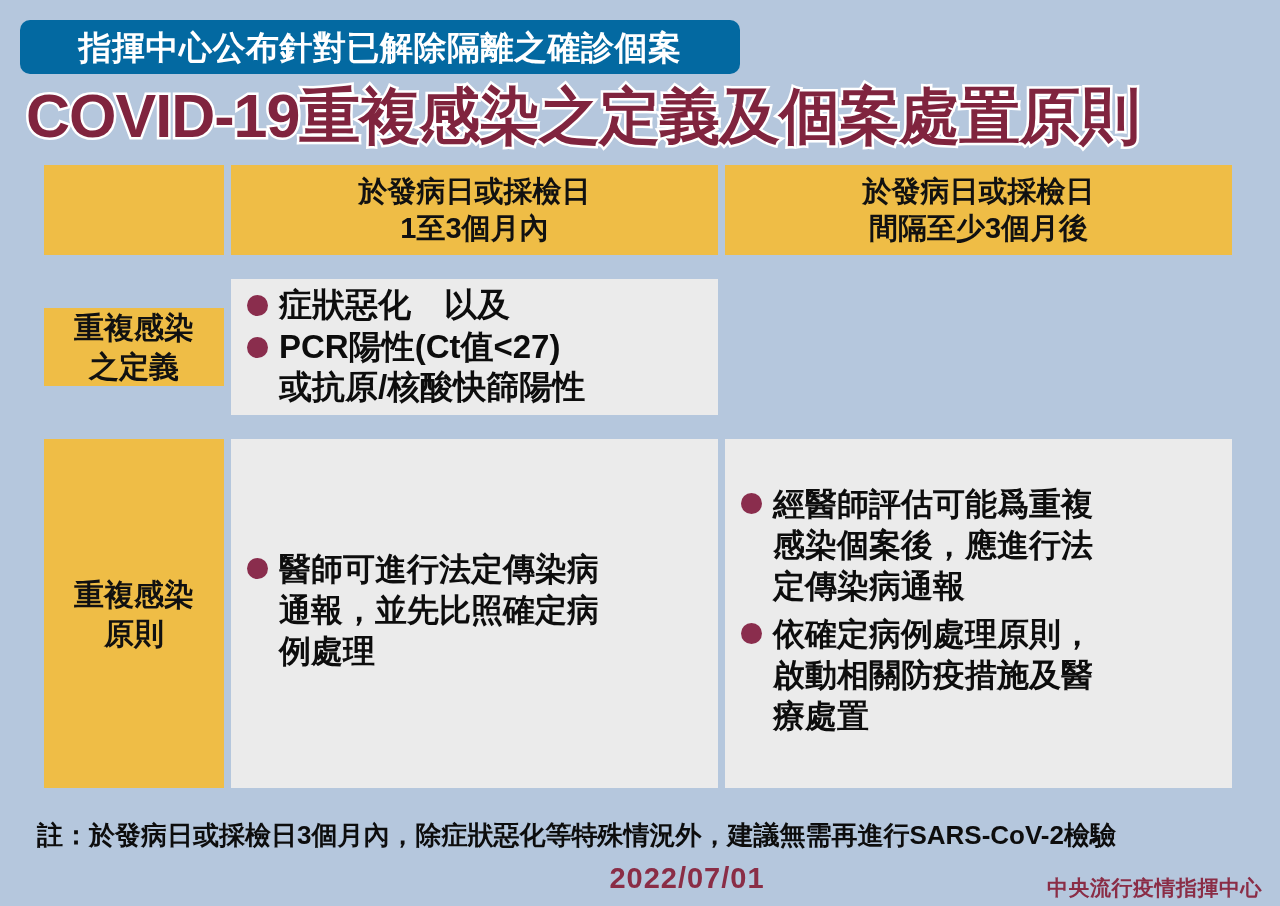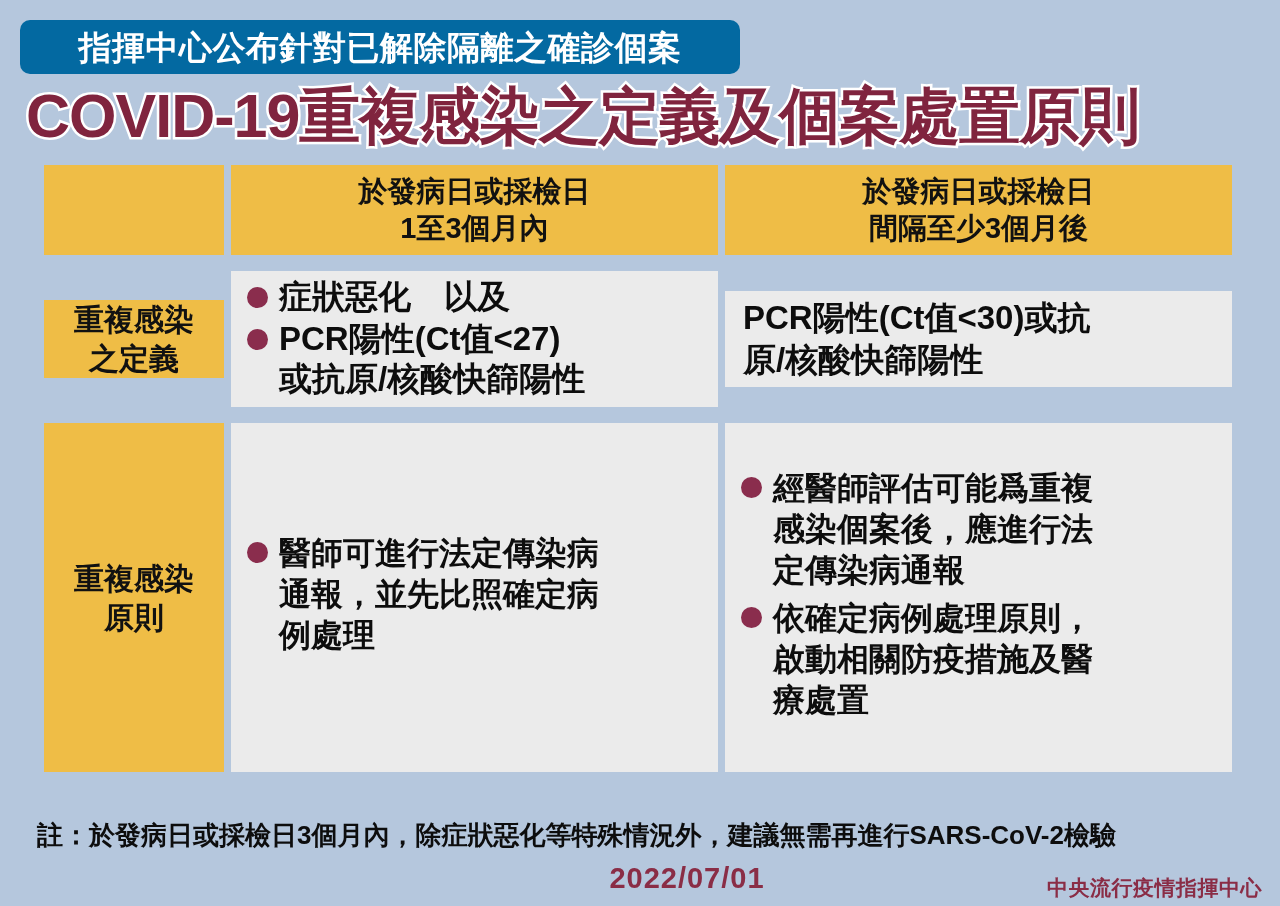--- a/index.html
+++ b/index.html
@@ -61,21 +61,21 @@
     position: absolute;
     left: 44px;
     top: 165px;
     width: 1188px;
     height: 643px;
   }
   .row {
     display: flex;
     width: 100%;
     gap: 7px;
-    margin-bottom: 7px;
+    margin-bottom: 15px;
   }
   .row:last-child { margin-bottom: 0; }
 
   .row-head { height: 90px; }
   .row-def  { height: 154px; align-items: center; }
   .row-proc { height: 349px; }
 
   .c1 { width: 180px; flex: 0 0 180px; }
   .c2 { width: 487px; flex: 0 0 487px; }
   .c3 { width: 507px; flex: 0 0 507px; }
@@ -220,23 +220,20 @@
       </div>
     </div>
 
     <div class="c2 cell-gray">
       <ul class="bullets">
         <li><span class="bl">症狀惡化　以及</span></li>
         <li><span class="bl">PCR陽性(Ct值&lt;27)<br>或抗原/核酸快篩陽性</span></li>
       </ul>
     </div>
 
-    <div class="c3 cell-gray">
-      <div class="plain-text">PCR陽性(Ct值&lt;30)或抗<br>原/核酸快篩陽性</div>
-    </div>
   </div>
 
   <div class="row row-proc">
     <div class="c1 cell-yellow">
       <div class="rowlabel-text">
         <span>重複感染</span><br>
         <span>原則</span>
       </div>
     </div>
 

